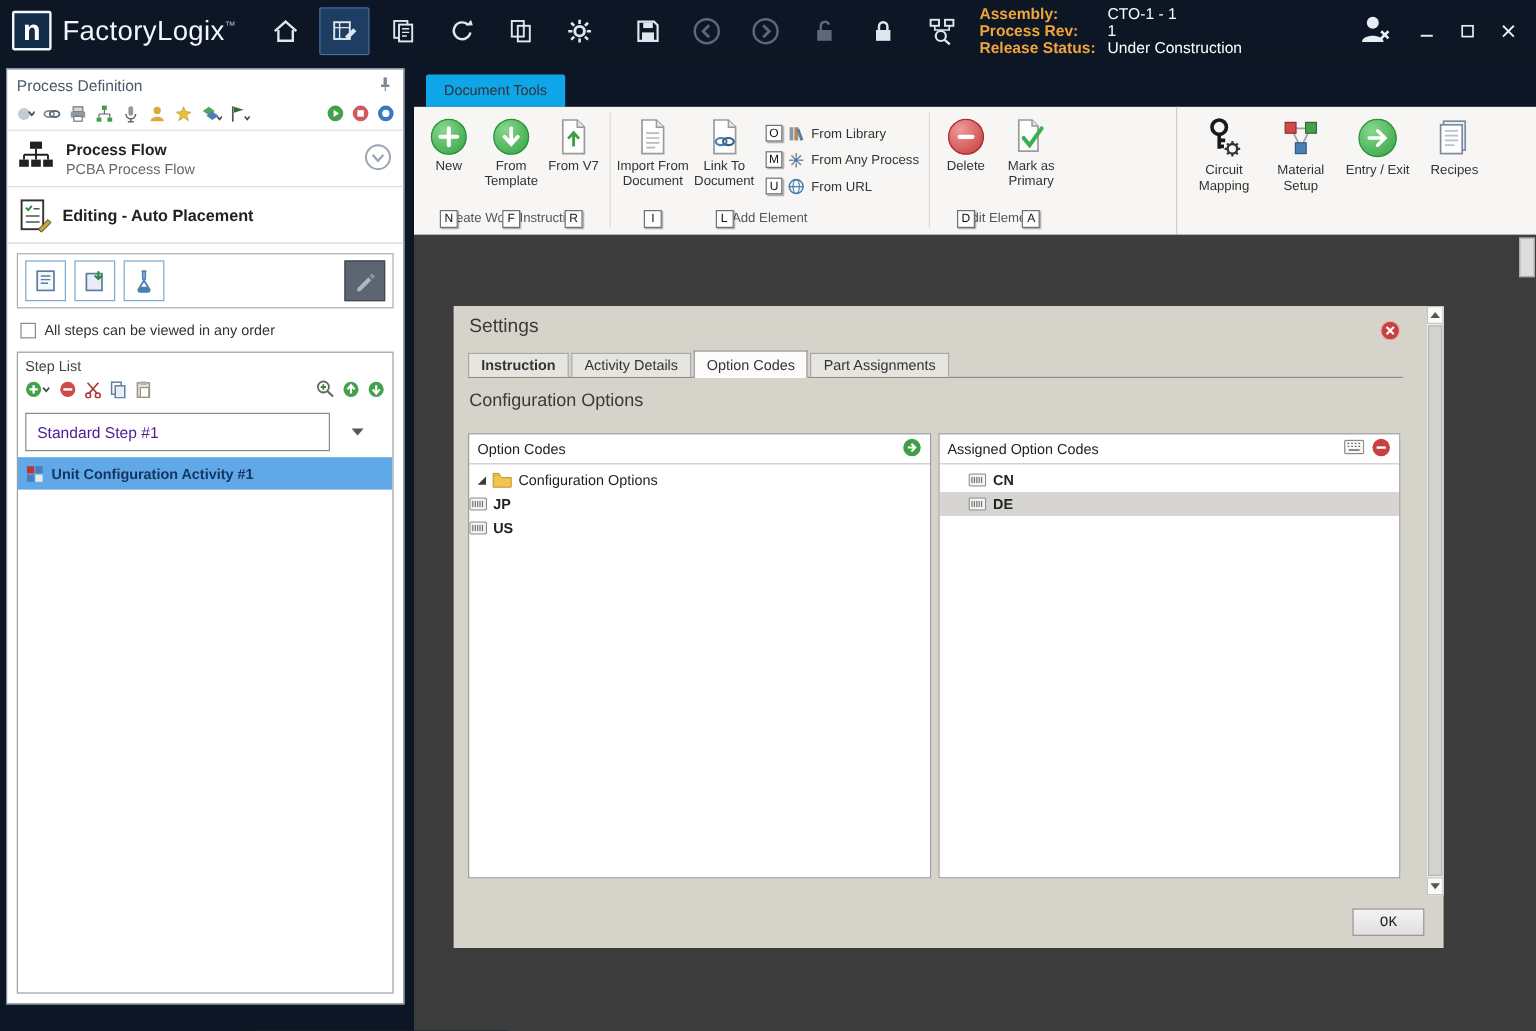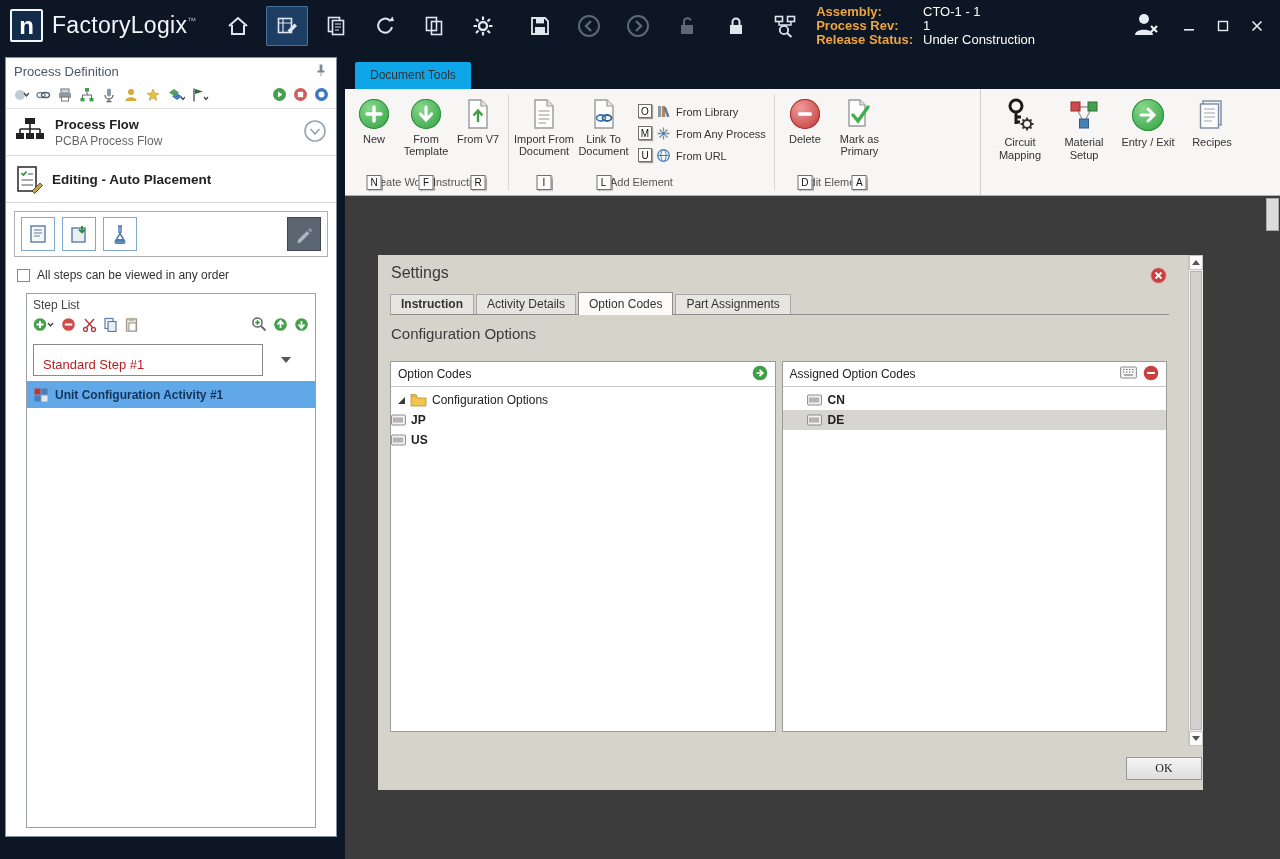--- a/index.html
+++ b/index.html
@@ -34,26 +34,26 @@
   .lp-flow-txt .t1 { font-size:13px; font-weight:bold; color:#222; }
   .lp-flow-txt .t2 { font-size:12px; color:#666; margin-top:2px; }
   .lp-flow-dl { margin-left:auto; }
   .lp-editing { display:flex; align-items:center; gap:9px; padding:8px 9px; border-bottom:1px solid #d6d6d6; }
   .lp-editing .lbl { font-size:13.5px; font-weight:bold; color:#222; }
   .lp-docbox { margin:8px 8px 2px; border:1px solid #aeaeae; height:46px; display:flex; align-items:center; gap:7px; padding:0 6px; }
   .doc-btn { width:34px; height:34px; background:#fff; border:1px solid #7fa8cf; display:flex; align-items:center; justify-content:center; }
   .edit-btn { margin-left:auto; width:34px; height:34px; background:#5c6672; border:1px solid #3f4650; display:flex; align-items:center; justify-content:center; }
   .lp-check { display:flex; align-items:center; gap:7px; padding:9px 11px 7px; font-size:12px; color:#333; }
   .chk { width:13px; height:13px; background:#fff; border:1px solid #8a8a8a; }
-  .lp-steplist { flex:1; margin:4px 20px 8px; border:1px solid #9aa0a6; display:flex; flex-direction:column; min-height:0; overflow:hidden; }
+  .lp-steplist { flex:1; margin:4px 8px 8px; border:1px solid #9aa0a6; display:flex; flex-direction:column; min-height:0; overflow:hidden; }
   .sl-header { padding:4px 6px 1px; font-size:12px; color:#444; }
   .sl-toolbar { display:flex; align-items:center; gap:6px; padding:3px 6px 5px; }
   .sl-sp { flex:1; }
   .sl-combo { display:flex; align-items:center; margin:4px 6px 2px; }
-  .combo-box { flex:1; height:32px; background:#fff; border:1px solid #8a8a8a; display:flex; align-items:flex-start; padding:12px 9px; font-size:13px; color:#b91c1c; max-width:258px; }
+  .combo-box { flex:1; height:32px; background:#fff; border:1px solid #8a8a8a; display:flex; align-items:center; padding:0 9px; font-size:13px; color:#4c1d95; max-width:258px; }
   .combo-caret { width:46px; display:flex; justify-content:center; }
   .caret-down { width:0; height:0; border-left:5px solid transparent; border-right:5px solid transparent; border-top:6px solid #555; }
   .sl-activity { height:27px; background:#61a8e8; display:flex; align-items:center; gap:7px; padding:0 7px; font-weight:bold; font-size:12px; color:#12355e; margin-top:3px; }
 
   
   .main-tabstrip { position:absolute; left:345px; top:51px; right:0; height:38px; background:#0c1624; display:flex; align-items:flex-end; }
   .doc-tab { margin-left:10px; background:#0ea5e9; color:#333; font-size:12px; padding:6px 15px 7px; border-radius:2px 2px 0 0; }
   .ribbon { position:absolute; left:345px; top:89px; right:0; height:107px; background:#f7f6f4; border-bottom:1px solid #b0b0b0; display:flex; }
   .rgroup { position:relative; display:flex; flex-direction:column; padding:0 3px; }
   .rgroup-buttons { height:86px; display:flex; align-items:stretch; padding-top:5px; }
@@ -94,21 +94,21 @@
   .gbox-h .sp { flex:1; }
   .gbox-b { flex:1; overflow:hidden; padding-top:3px; }
   .trow { display:flex; align-items:center; height:20px; font-size:12px; color:#222; gap:5px; }
   .trow.root { padding-left:7px; }
   .trow.child { }
   .toggle-exp { width:0; height:0; border-left:7px solid transparent; border-bottom:7px solid #3a3a3a; }
   .b { font-weight:bold; }
   .arow { display:flex; align-items:center; height:20px; padding-left:24px; gap:6px; font-size:12px; font-weight:bold; color:#222; }
   .arow.selected { background:#d6d5d2; }
   .dlg-footer { position:absolute; left:0; right:0; bottom:0; height:44px; }
-  .ok-btn { position:absolute; right:1px; bottom:10px; width:76px; height:23px; background:linear-gradient(#f4f4f4,#dedede); border:1px solid #989898; font-size:12px; color:#222; display:flex; align-items:center; justify-content:center; font-family:Liberation Serif, serif; }
+  .ok-btn { position:absolute; right:16px; bottom:10px; width:60px; height:23px; background:linear-gradient(#f4f4f4,#dedede); border:1px solid #989898; font-size:12px; color:#222; display:flex; align-items:center; justify-content:center; font-family:Liberation Mono, monospace; }
   .dlg-scroll { position:absolute; top:0; right:0; width:15px; height:491px; background:#f1f0ee; border-left:1px solid #c5c4c1; }
   .sb-btn { position:absolute; left:0; width:14px; height:15px; background:#fafaf8; border:1px solid #c5c4c1; display:flex; align-items:center; justify-content:center; }
   .sb-up { top:0; } .sb-down { bottom:0; }
   .sb-thumb { position:absolute; left:1px; right:1px; top:16px; bottom:16px; background:#d3d2cf; border:1px solid #b4b3b0; }
   .tri-up { width:0; height:0; border-left:4px solid transparent; border-right:4px solid transparent; border-bottom:5px solid #555; }
   .tri-down { width:0; height:0; border-left:4px solid transparent; border-right:4px solid transparent; border-top:5px solid #555; }
 </style>
 </head>
 <body>
 

